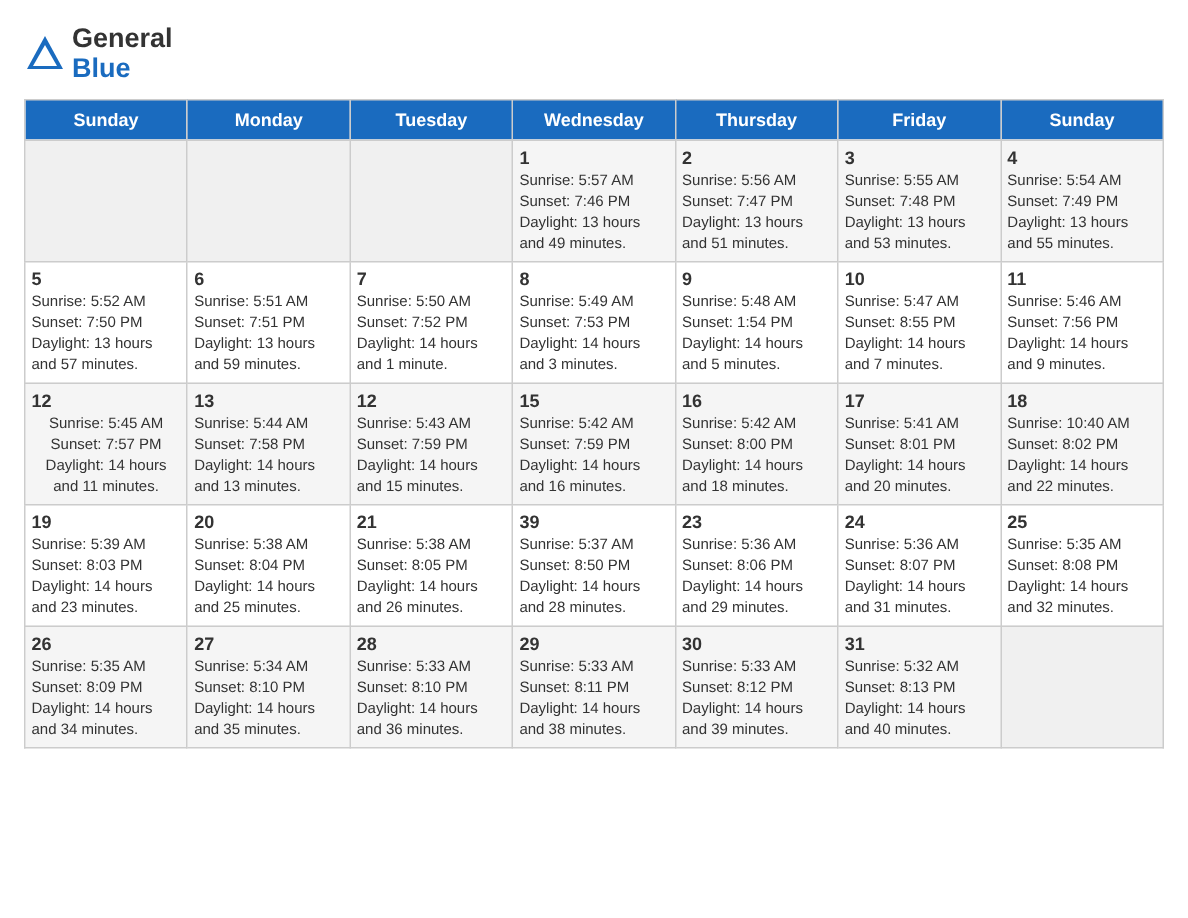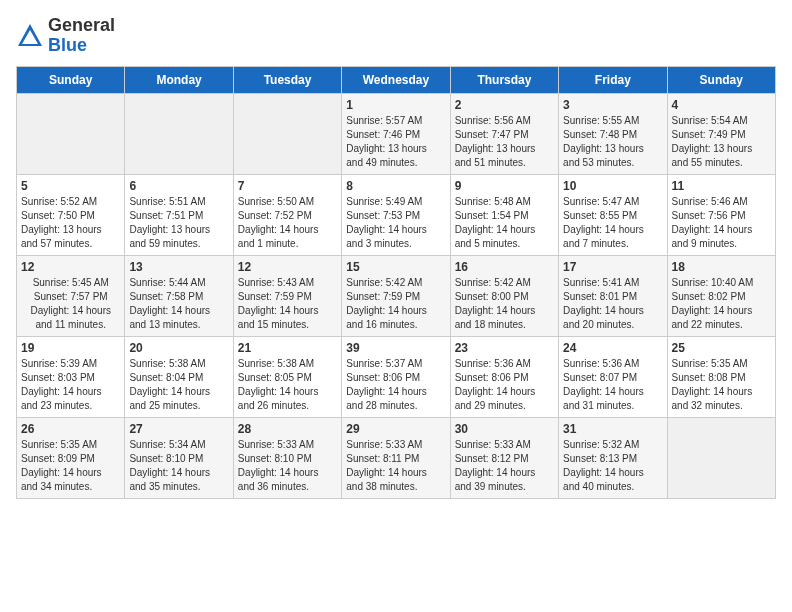--- a/index.html
+++ b/index.html
@@ -277,21 +277,21 @@
         <td>
           <span class="day-number">21</span>
           <div class="day-info" style="white-space: pre-line;">Sunrise: 5:38 AM
 Sunset: 8:05 PM
 Daylight: 14 hours
 and 26 minutes.</div>
         </td>
         <td>
           <span class="day-number">39</span>
           <div class="day-info" style="white-space: pre-line;">Sunrise: 5:37 AM
-Sunset: 8:06 PM
+Sunset: 8:50 PM
 Daylight: 14 hours
 and 28 minutes.</div>
         </td>
         <td>
           <span class="day-number">23</span>
           <div class="day-info" style="white-space: pre-line;">Sunrise: 5:36 AM
 Sunset: 8:06 PM
 Daylight: 14 hours
 and 29 minutes.</div>
         </td>

